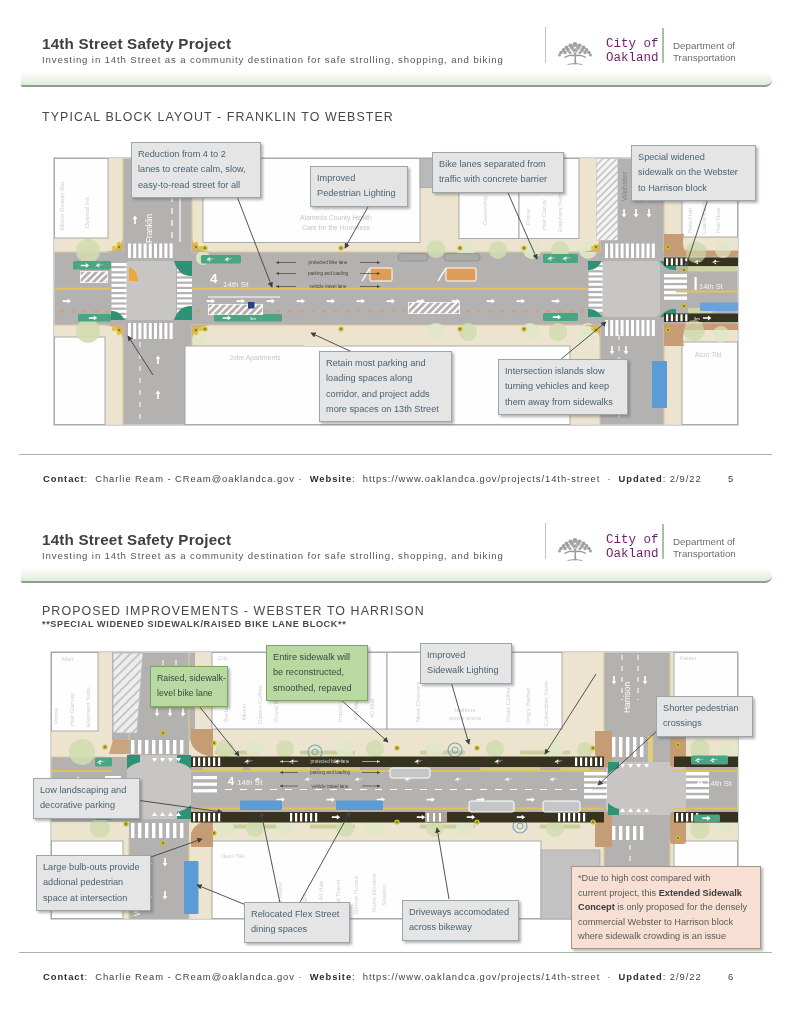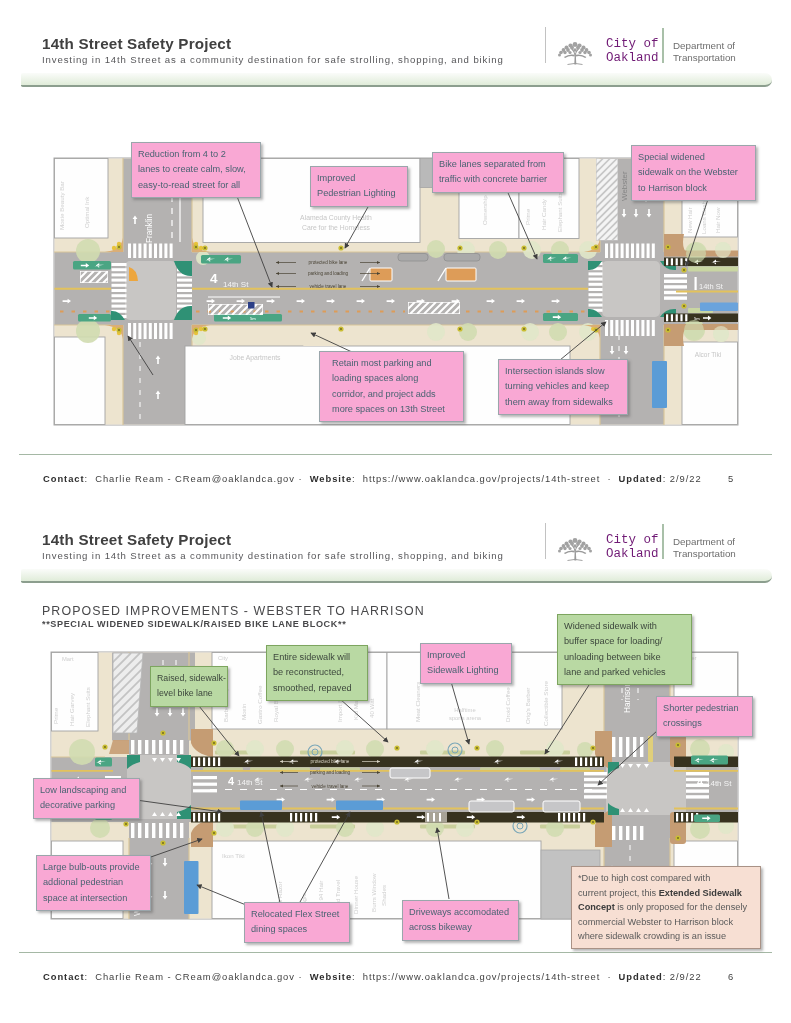--- a/index.html
+++ b/index.html
@@ -6,21 +6,21 @@
 .h1{position:absolute;font-size:15.2px;font-weight:bold;color:#404040;letter-spacing:0.2px}
 .h2{position:absolute;font-size:9.6px;color:#57575a;letter-spacing:0.88px}
 .serif{position:absolute;font-family:Liberation Mono, monospace;font-size:12.5px;line-height:13.5px;color:#701a75}
 .dept{position:absolute;font-size:9.8px;line-height:11.5px;color:#6e6e6e}
 .bar{position:absolute;width:751px;height:12px;background:linear-gradient(to bottom,rgba(240,245,237,0.3),#e0ecd9);border-bottom:2px solid #8c9e8e;border-radius:2px 8px 8px 2px}
 .st{position:absolute;font-size:12.4px;color:#48484a;letter-spacing:1.1px}
 .st2{position:absolute;font-size:9.1px;font-weight:bold;color:#48484a;letter-spacing:0.62px}
 .ft{position:absolute;font-size:9.4px;color:#3f3f3f;letter-spacing:0.95px}
 .ft b{color:#2e2e2e}
 .co{position:absolute;box-shadow:1.5px 1.8px 2.5px rgba(90,90,90,0.45);white-space:nowrap}
-.cb{background:#f9a8d4;border:1px solid #9aa6ab;color:#4a6372}
+.cb{background:#e5e5e5;border:1px solid #9aa6ab;color:#4a6372}
 .cg{background:#b9d9a3;border:1px solid #7da55f;color:#3c463c}
 .cp{background:#f7dfd3;border:1px solid #a99286;color:#5a5a5a}
 .cp b{color:#3c3c3c}
 svg{position:absolute;left:0;top:0}
 </style></head>
 <body>
 <div id="page">
 
 <svg width="791" height="1023" viewBox="0 0 791 1023">
 <defs>
@@ -823,20 +823,21 @@
     </div>
 
 <div class="serif" style="left:606px;top:38px">City of<br>Oakland</div>
 
 <div style="position:absolute;left:662px;top:28px;width:1.5px;height:35px;background:#a9c0a9"></div>
 
 <div class="dept" style="left:673px;top:40px">Department of<br>Transportation</div>
 
 <div class="bar" style="left:21px;top:73px"></div>
 
+<div class="st" style="left:42px;top:110px">TYPICAL BLOCK LAYOUT - FRANKLIN TO WEBSTER</div>
 
 <div style="position:absolute;left:19px;top:453.5px;width:753px;height:1.5px;background:#a5b8a5"></div>
 
 <div class="ft" style="left:43px;top:472.5px"><b>Contact</b>:&nbsp; Charlie Ream - CReam@oaklandca.gov ·&nbsp; <b>Website</b>:&nbsp; https://www.oaklandca.gov/projects/14th-street&nbsp; ·&nbsp; <b>Updated</b>: 2/9/22</div>
 
 <div class="ft" style="left:728px;top:472.5px">5</div>
 
 <div class="h1" style="left:42px;top:531px">14th Street Safety Project</div>
 
 <div class="h2" style="left:42px;top:549.5px">Investing in 14th Street as a community destination for safe strolling, shopping, and biking</div>
@@ -912,21 +913,21 @@
       <div>traffic with concrete barrier</div>
     </div>
 
 <div class="co cb" style="left:631px;top:145px;width:111px;font-size:9.2px;line-height:15.3px;padding:4px 6px">
       <div>Special widened</div>
       <div>sidewalk on the Webster</div>
       <div>to Harrison block</div>
     </div>
 
 
-<div class="co cb" style="left:319px;top:351px;width:119px;font-size:9.2px;line-height:15.3px;padding:4px 12px">
+<div class="co cb" style="left:319px;top:351px;width:119px;font-size:9.2px;line-height:15.3px;padding:4px 6px">
       <div>Retain most parking and</div>
       <div>loading spaces along</div>
       <div>corridor, and project adds</div>
       <div>more spaces on 13th Street</div>
     </div>
 
 <div class="co cb" style="left:498px;top:359px;width:116px;font-size:9.2px;line-height:15.3px;padding:4px 6px">
       <div>Intersection islands slow</div>
       <div>turning vehicles and keep</div>
       <div>them away from sidewalks</div>
@@ -936,26 +937,20 @@
       <div>Raised, sidewalk-</div>
       <div>level bike lane</div>
     </div>
 
 <div class="co cg" style="left:266px;top:645px;width:88px;font-size:9.2px;line-height:15.3px;padding:4px 6px">
       <div>Entire sidewalk will</div>
       <div>be reconstructed,</div>
       <div>smoothed, repaved</div>
     </div>
 
-<div class="co cg" style="left:557px;top:614px;width:121px;font-size:9.2px;line-height:15.3px;padding:4px 6px">
-      <div>Widened sidewalk with</div>
-      <div>buffer space for loading/</div>
-      <div>unloading between bike</div>
-      <div>lane and parked vehicles</div>
-    </div>
 
 <div class="co cb" style="left:420px;top:643px;width:78px;font-size:9.2px;line-height:15.3px;padding:4px 6px">
       <div>Improved</div>
       <div>Sidewalk Lighting</div>
     </div>
 
 <div class="co cb" style="left:656px;top:696px;width:83px;font-size:9.2px;line-height:15.3px;padding:4px 6px">
       <div>Shorter pedestrian</div>
       <div>crossings</div>
     </div>

